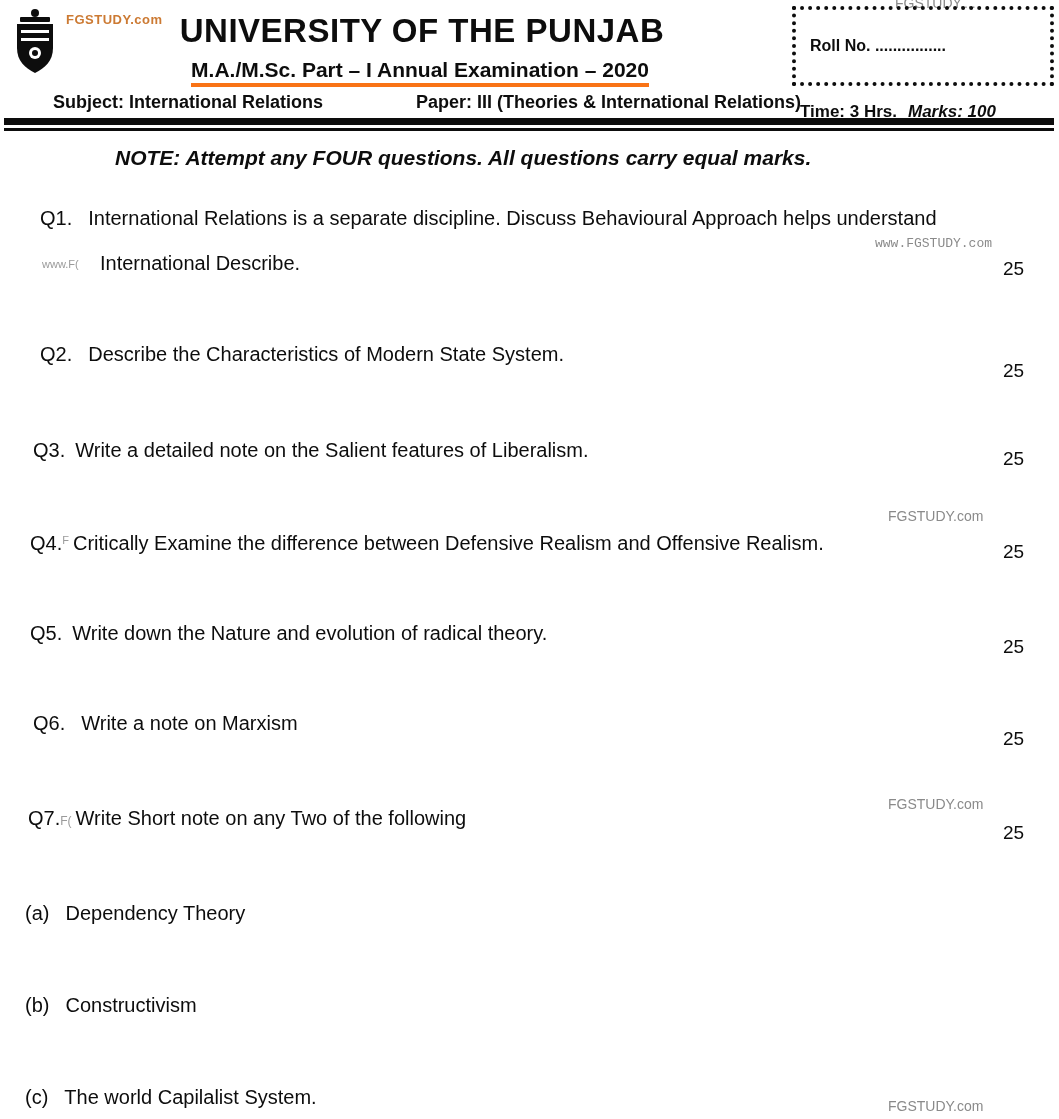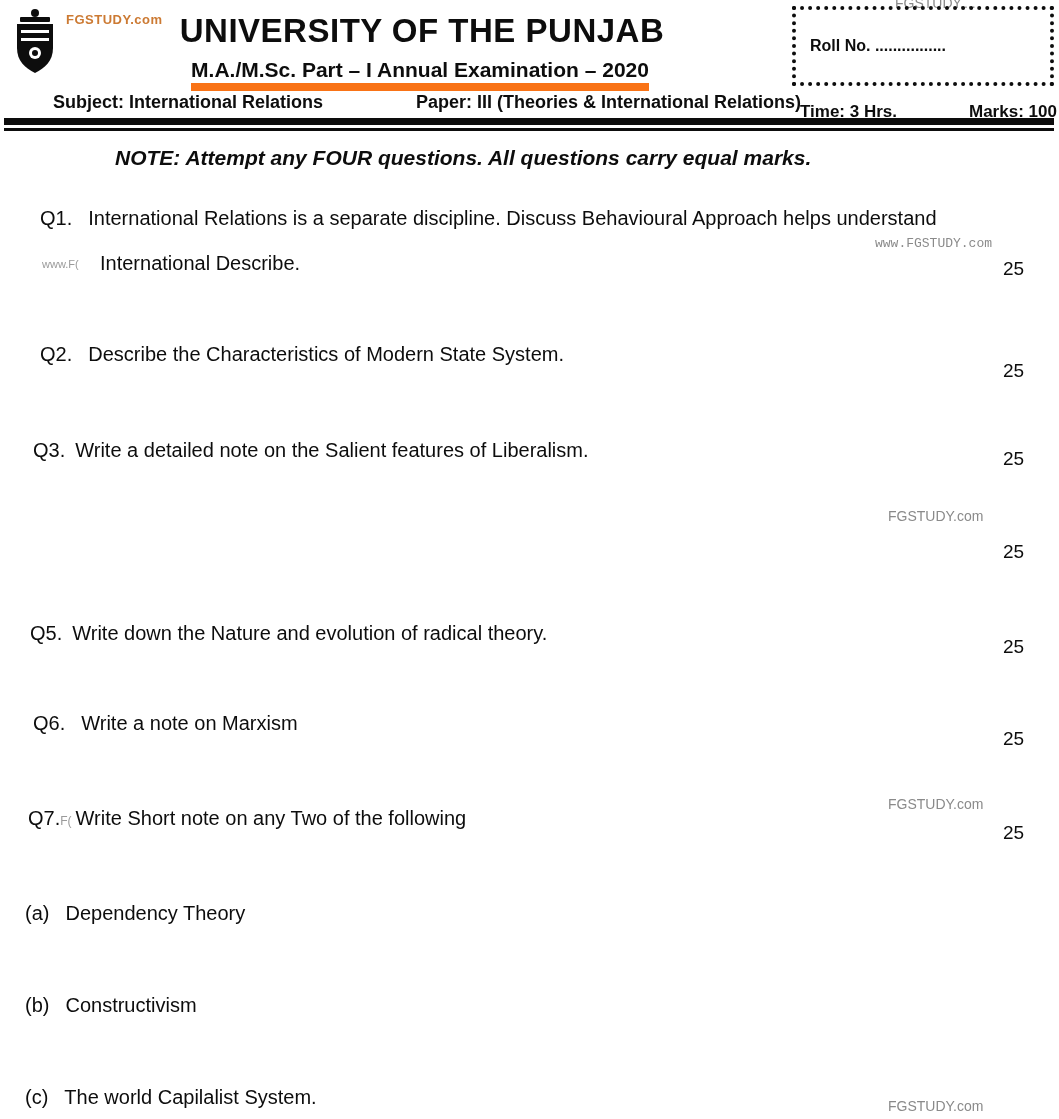--- a/index.html
+++ b/index.html
@@ -13,21 +13,21 @@
     color: #0d0d0d;
     overflow: hidden;
   }
   .abs { position: absolute; white-space: nowrap; }
 
   
   .wm-orange { color: #cc7a33; font-size: 13px; font-weight: bold; letter-spacing: .5px; }
   .wm-gray   { color: #8a8a8a; font-size: 14px; }
   .wm-gray-sm{ color: #9a9a9a; font-size: 11px; }
   .title     { font-size: 33px; font-weight: bold; letter-spacing: .5px; width: 520px; text-align: center; }
-  .examline  { font-size: 21px; font-weight: bold; border-bottom: 8px solid #f97316; padding-bottom: 2px; }
+  .examline  { font-size: 21px; font-weight: bold; border-bottom: 4px solid #f97316; padding-bottom: 2px; }
   .rollbox   {
     width: 240px; height: 72px;
     border: 4px dotted #0d0d0d;
     display: flex; align-items: center;
     padding-left: 14px;
   }
   .rollbox span { font-size: 16px; font-weight: bold; }
   .subline   { font-size: 18px; font-weight: bold; margin-left: 48px; }
   .timeline  { font-size: 17px; font-weight: bold; }
   .rule {
@@ -72,21 +72,21 @@
     <span class="examline">M.A./M.Sc.   Part – I    Annual Examination – 2020</span>
   </div>
 
   <div class="abs rollbox" style="left:792px; top:6px;">
     <span>Roll No. ................</span>
   </div>
 
   <div class="abs subline" style="left:5px; top:92px;">Subject: International Relations</div>
   <div class="abs subline" style="left:368px; top:92px;">Paper: III (Theories &amp; International Relations)</div>
   <div class="abs timeline" style="left:800px; top:102px;">Time: 3 Hrs.</div>
-  <div class="abs timeline" style="left:969px; top:102px;">Marks: 100</div>
+  <div class="abs timeline" style="left:908px; top:102px;font-style:italic;">Marks: 100</div>
 
   <div class="abs rule" style="left:4px; top:118px; width:1050px;"></div>
 
   <div class="abs note" style="left:115px; top:146px;">NOTE: Attempt any FOUR questions. All questions carry equal marks.</div>
 
   <div class="abs wm-gray" style="left:875px; top:236px; font-size:13px;font-family:Liberation Mono, monospace;">www.FGSTUDY.com</div>
   <div class="abs qline" style="left:40px; top:207px;">
     <span class="qnum">Q1.</span><span>International Relations is a separate discipline. Discuss Behavioural  Approach helps understand</span>
   </div>
   <div class="abs wm-gray-sm" style="left:42px; top:258px;">www.F(</div>
@@ -100,20 +100,23 @@
   </div>
   <div class="abs marks" style="left:1003px; top:360px;">25</div>
 
   <div class="abs qline" style="left:33px; top:439px;">
     <span class="qnum" style="margin-right:10px;">Q3.</span><span>Write a detailed note on the Salient features of Liberalism.</span>
   </div>
   <div class="abs marks" style="left:1003px; top:448px;">25</div>
 
   <div class="abs wm-gray" style="left:888px; top:508px;">FGSTUDY.com</div>
 
+  <div class="abs qline" style="left:30px; top:532px;">
+    <span>Q4.</span><span class="inline-wm">F</span><span>Critically Examine the difference between Defensive Realism and Offensive Realism.</span>
+  </div>
   <div class="abs marks" style="left:1003px; top:541px;">25</div>
 
   <div class="abs qline" style="left:30px; top:622px;">
     <span class="qnum" style="margin-right:10px;">Q5.</span><span>Write down the Nature and evolution of radical theory.</span>
   </div>
   <div class="abs marks" style="left:1003px; top:636px;">25</div>
 
   <div class="abs qline" style="left:33px; top:712px;">
     <span class="qnum">Q6.</span><span>Write a note on Marxism</span>
   </div>

